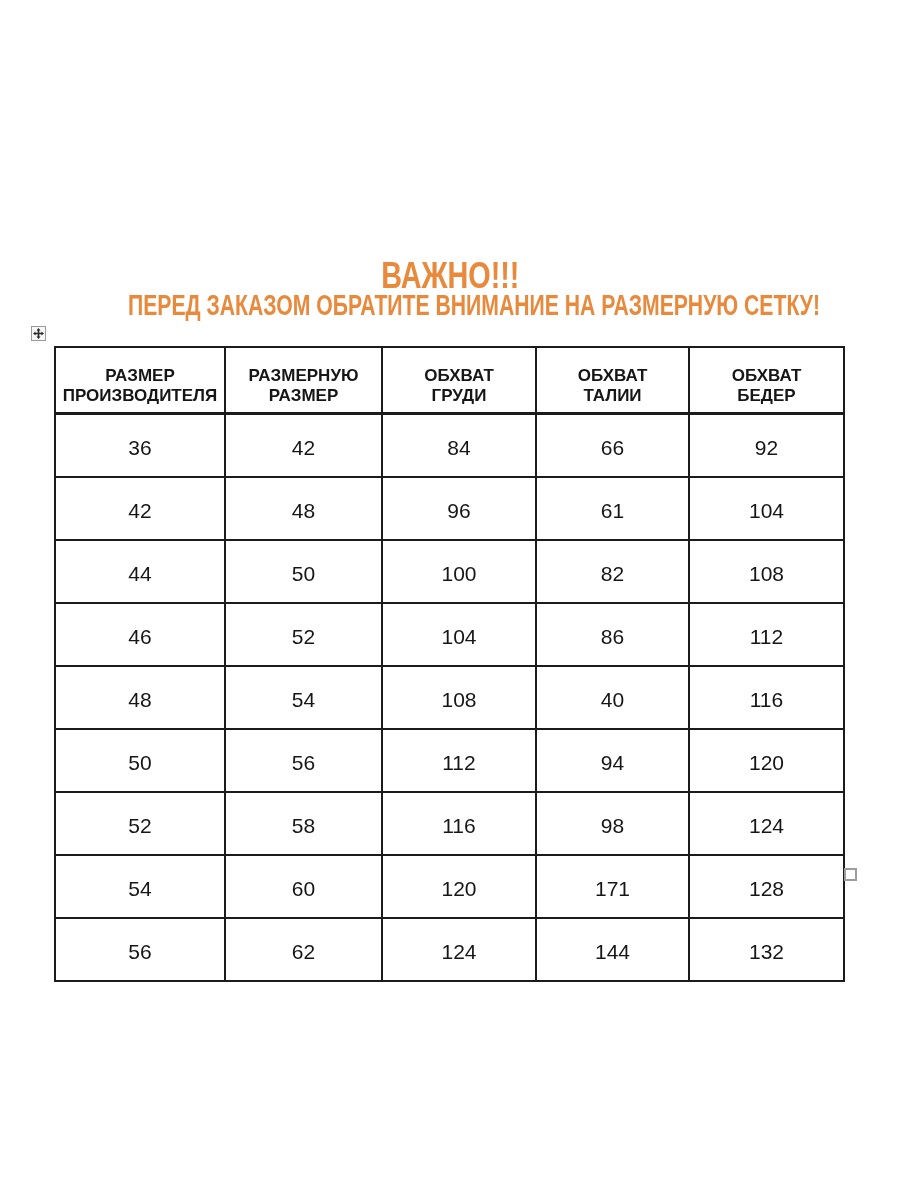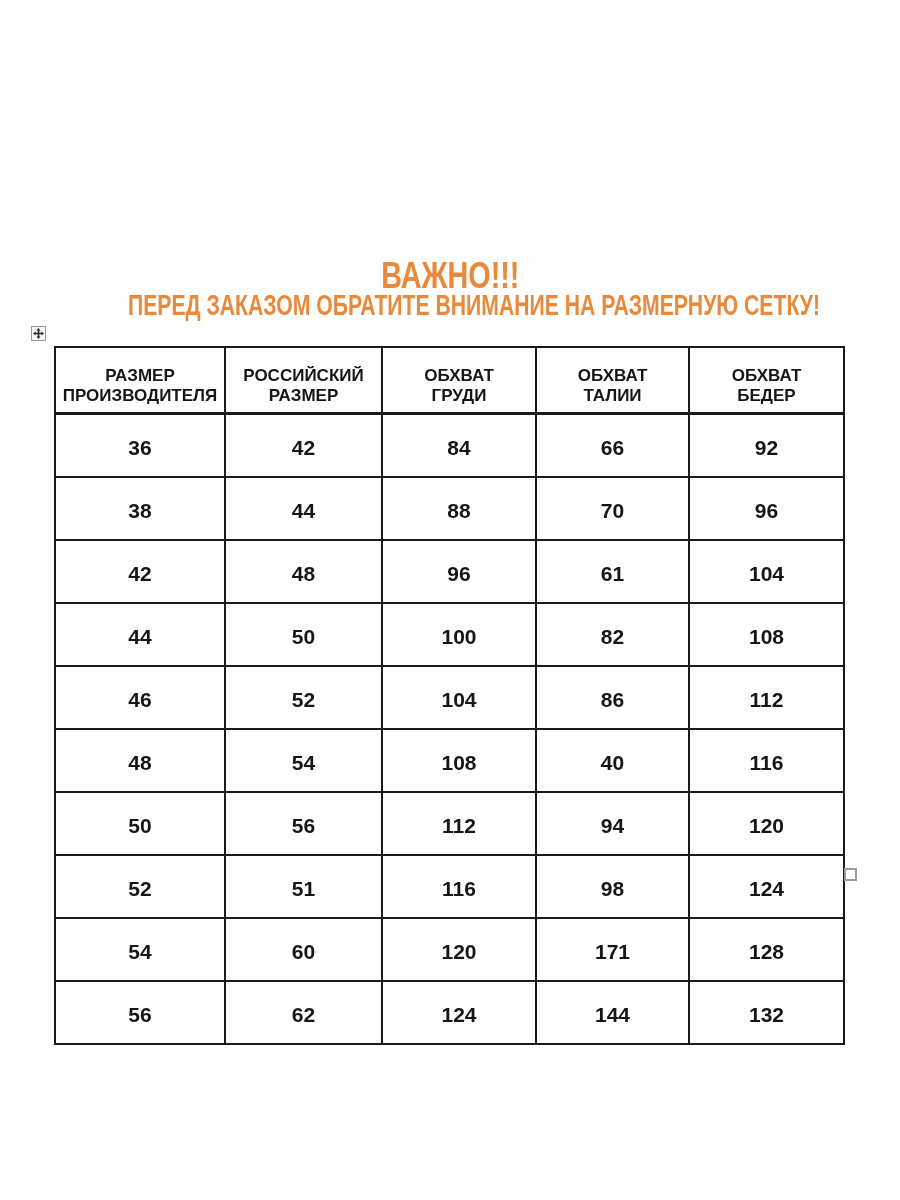--- a/index.html
+++ b/index.html
@@ -73,21 +73,21 @@
     font-size: 17px;
     line-height: 20px;
     font-weight: bold;
     padding-top: 18px;
     border-bottom-width: 3px;
   }
   .size-table td {
     height: 41px;
     font-size: 21px;
     line-height: 25px;
-    font-weight: bold;
+    font-weight: normal;
     padding-top: 20px;
   }
   .move-handle {
     position: absolute;
     left: 31px;
     top: 326px;
     width: 13px;
     height: 13px;
     background: #f7f7f7;
     border: 1px solid #999999;
@@ -136,21 +136,21 @@
       <col style="width:153px">
       <col style="width:155px">
     </colgroup>
     <thead>
       <tr>
         <th>
           <div>РАЗМЕР</div>
           <div>ПРОИЗВОДИТЕЛЯ</div>
         </th>
         <th>
-          <div>РОССИЙСКИЙ</div>
+          <div>РАЗМЕРНУЮ</div>
           <div>РАЗМЕР</div>
         </th>
         <th>
           <div>ОБХВАТ</div>
           <div>ГРУДИ</div>
         </th>
         <th>
           <div>ОБХВАТ</div>
           <div>ТАЛИИ</div>
         </th>
@@ -162,27 +162,20 @@
     </thead>
     <tbody>
       <tr>
         <td>36</td>
         <td>42</td>
         <td>84</td>
         <td>66</td>
         <td>92</td>
       </tr>
       <tr>
-        <td>38</td>
-        <td>44</td>
-        <td>88</td>
-        <td>70</td>
-        <td>96</td>
-      </tr>
-      <tr>
         <td>42</td>
         <td>48</td>
         <td>96</td>
         <td>61</td>
         <td>104</td>
       </tr>
       <tr>
         <td>44</td>
         <td>50</td>
         <td>100</td>
@@ -205,21 +198,21 @@
       </tr>
       <tr>
         <td>50</td>
         <td>56</td>
         <td>112</td>
         <td>94</td>
         <td>120</td>
       </tr>
       <tr>
         <td>52</td>
-        <td>51</td>
+        <td>58</td>
         <td>116</td>
         <td>98</td>
         <td>124</td>
       </tr>
       <tr>
         <td>54</td>
         <td>60</td>
         <td>120</td>
         <td>171</td>
         <td>128</td>

